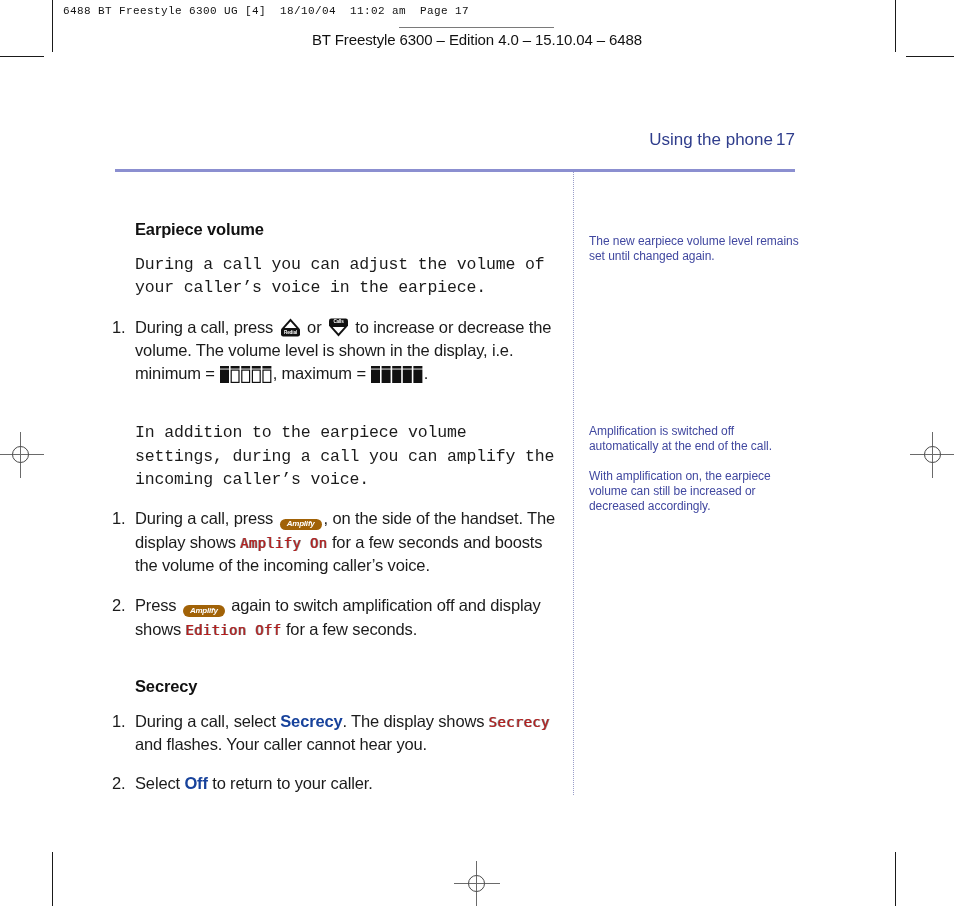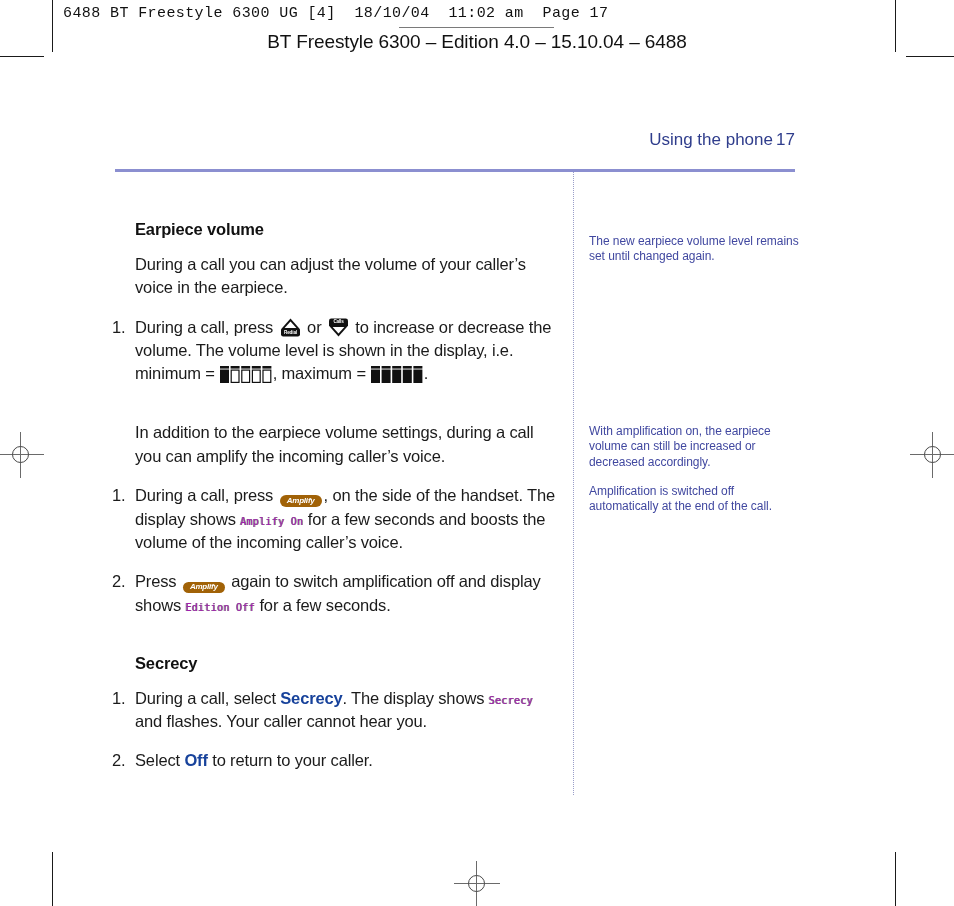--- a/index.html
+++ b/index.html
@@ -46,32 +46,32 @@
     height: 1px; width: 46px;
     background: #6a6a6a;
   }
 
   
   .slug-mono {
     position: absolute;
     left: 63px;
     top: 5px;
     font-family: "Liberation Mono", "DejaVu Sans Mono", monospace;
-    font-size: 15px;
+    font-size: 11px;
     letter-spacing: 0.4px;
     color: #111;
     white-space: pre;
   }
   .slug-edition {
     position: absolute;
     left: 0; right: 0;
     top: 31px;
     text-align: center;
     font-family: "Liberation Sans", sans-serif;
-    font-size: 19px;
+    font-size: 15px;
     color: #111;
     letter-spacing: -0.1px;
   }
   .slug-rule {
     position: absolute;
     left: 399px;
     top: 27px;
     width: 155px;
     height: 1px;
     background: #7a7a7a;
@@ -139,20 +139,21 @@
   .sec-block { margin-bottom: 4px; margin-top: 28px; }
   .sec-block.gap { margin-top: 36px; }
 
   p.body {
     margin: 0 0 16px 0;
     padding-left: 23px;
     font-size: 16.5px;
     line-height: 1.41;
     letter-spacing: -0.15px;
     color: #1b1b1b;
+    font-family: Liberation Mono, monospace;
   }
   ol.steps {
     margin: 0;
     padding: 0;
     list-style: none;
   }
   ol.steps li {
     position: relative;
     padding-left: 23px;
     margin-bottom: 16px;
@@ -167,23 +168,23 @@
     top: 0;
     font-size: 16.5px;
     color: #1b1b1b;
   }
   .uiterm {
     color: #17429b;
     font-weight: bold;
   }
   .lcd {
     font-family: "DejaVu Sans Mono", "Liberation Mono", monospace;
-    font-size: 10px;
+    font-size: 14px;
     letter-spacing: 0.3px;
-    color: #a21caf;
+    color: #b91c1c;
     text-shadow: 0.6px 0 0 #8d8d8d, -0.6px 0 0 #8d8d8d;
     white-space: nowrap;
   }
 
   
   .keyicon {
     display: inline-block;
     vertical-align: -5px;
     position: relative;
     width: 21px;
@@ -323,18 +324,18 @@
           <li><span class="num">1.</span>During a call, select <span class="uiterm">Secrecy</span>. The display shows <span class="lcd">Secrecy</span> and flashes. Your caller cannot hear you.</li>
           <li><span class="num">2.</span>Select <span class="uiterm">Off</span> to return to your caller.</li>
         </ol>
       </div>
     </div>
   <div class="sidecol" id="side-column">
       <div class="note-group" style="top: 42px;">
         <p class="note">The new earpiece volume level remains set until changed again.</p>
       </div>
       <div class="note-group" style="top: 232px;">
+        <p class="note">Amplification is switched off automatically at the end of the call.</p>
         <p class="note">With amplification on, the earpiece volume can still be increased or decreased accordingly.</p>
-        <p class="note">Amplification is switched off automatically at the end of the call.</p>
       </div>
     </div>
 
 </div>
 
 </body></html>

